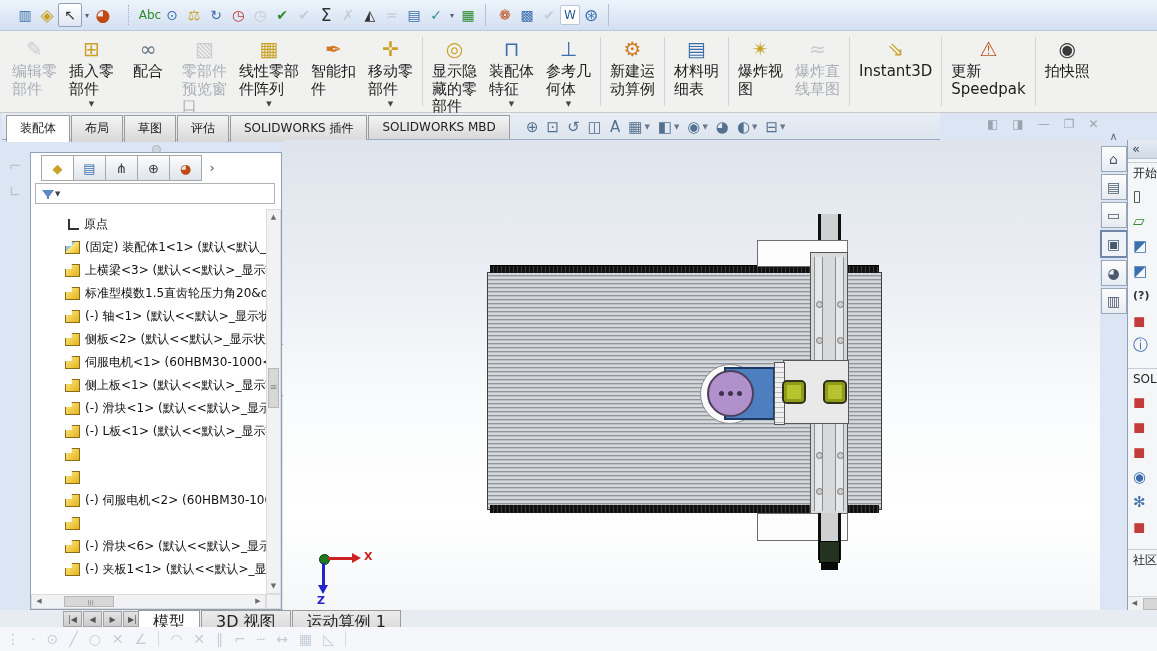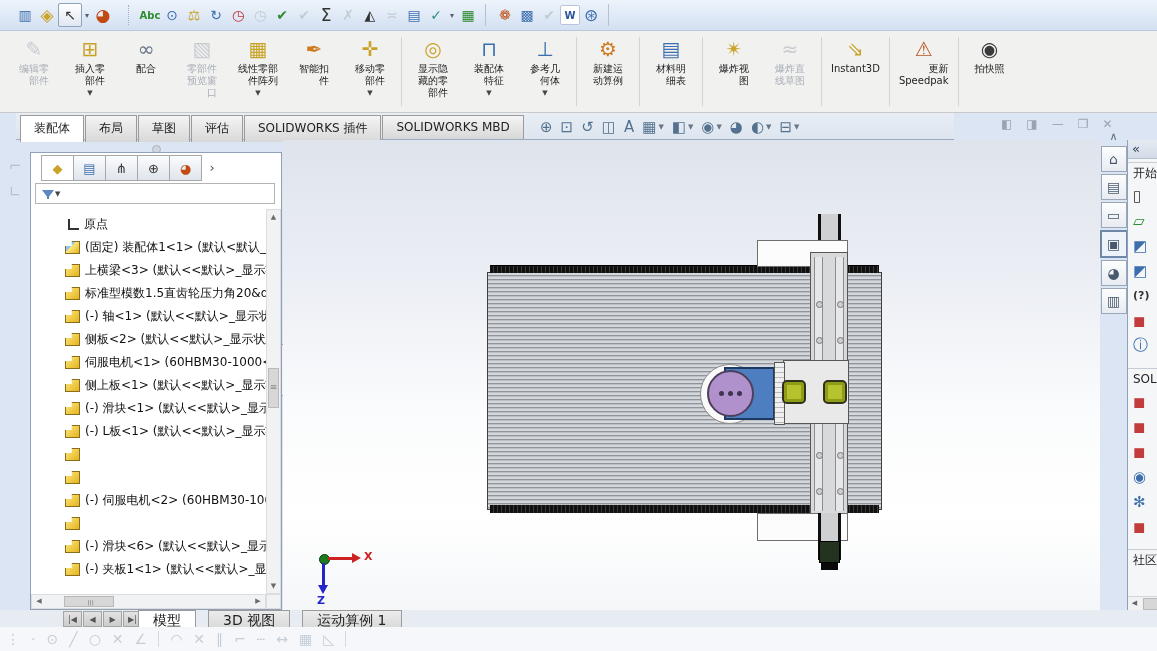--- a/index.html
+++ b/index.html
@@ -6,43 +6,43 @@
   body{width:1157px;height:651px;position:relative;overflow:hidden;
        font-family:"DejaVu Sans","Liberation Sans",sans-serif;font-size:12px;
        background:#dbe5f3;color:#222}
   
   #top-toolbar{position:absolute;left:0;top:0;width:1157px;height:31px;
     background:linear-gradient(#eef4fb,#d3e0f2);border-bottom:1px solid #bac8dc;
     display:flex;align-items:center;padding-left:14px;box-sizing:border-box}
   .ti{display:inline-flex;width:22px;height:22px;align-items:center;justify-content:center;
       font-size:14px;color:#4a6588;flex:none}
   .ti.big{font-size:17px}
-  .ti.txt{font-size:10px;font-weight:bold}
+  .ti.txt{font-size:12px;font-weight:normal}
   .ti.caret{width:10px;font-size:8px;color:#55606e}
   .ti.btn{background:linear-gradient(#fff,#dfe7f2);border:1px solid #8fa3bd;border-radius:2px;color:#333}
   .ti.boxed{border:1px solid #b9c6da;background:#fff;border-radius:2px;width:18px;height:18px}
   .ti.tsep{width:6px;border-left:1px dotted #9fb0c4;height:20px;margin:0 4px 0 14px}
   .ti.tsep2{width:2px;border-left:1px solid #b4c2d6;height:22px;margin:0 6px}
   .c-blue{color:#3d6fae}.c-gold{color:#c9a227}.c-green{color:#2e8b2e}.c-red{color:#c23c3c}
   .c-dark{color:#333}.c-teal{color:#2f8f8f}.c-multi{color:#c04a12}.c-word{color:#2b579a}
   .c-disabled{color:#c3cbd5}
   
   #ribbon{position:absolute;left:0;top:31px;width:1157px;height:82px;background:#f1f1f0;
     border-bottom:1px solid #c9c9c9;display:flex;align-items:stretch;padding-left:6px;box-sizing:border-box}
   .rbtn{display:flex;flex-direction:column;align-items:center;padding:5px 6px 1px;min-width:44px;
     color:#1d1d1d;cursor:default}
   .rbtn .rglyph{font-size:20px;height:27px;line-height:27px}
-  .rbtn .rlabel{font-size:10px;line-height:1.18;text-align:right;white-space:pre-line}
+  .rbtn .rlabel{font-size:15px;line-height:1.18;text-align:left;white-space:pre-line}
   .rbtn .rcaret{font-size:7px;color:#444;height:10px;line-height:10px;margin-top:1px}
   .rbtn.disabled{color:#a9afb6}.rbtn.disabled .rglyph{color:#c8ccd0}
   .rbtn.rsep{min-width:0;width:1px;padding:0;margin:6px 3px;background:#d4d4d4}
   .g-gold .rglyph{color:#c9a227}.g-blue .rglyph{color:#3d6fae}.g-gray .rglyph{color:#6b7a8a}.g-orange .rglyph{color:#d07a1f}.g-multi .rglyph{color:#b8521f}
   .g-dark .rglyph{color:#3a3a3a}
   
-  #tab-row{position:absolute;left:16px;top:113px;width:938px;height:27px;
+  #tab-row{position:absolute;left:2px;top:113px;width:938px;height:27px;
     background:linear-gradient(#e9eef5,#dde5ef);border-bottom:1px solid #9aabc4;box-sizing:border-box}
   .mtab{display:inline-block;padding:4px 13px 5px;border:1px solid #9b9b9b;border-bottom:none;
     background:linear-gradient(#f4f4f4,#d8d8d8);font-size:12px;color:#222;margin-right:1px;vertical-align:top}
   .mtab.active{background:#fff;font-weight:normal;position:relative;top:0}
   #tabs-wrap{position:absolute;left:4px;top:2px;height:25px}
   #vp-toolbar{position:absolute;left:520px;top:2px;height:24px;display:flex;align-items:center}
   .vti{display:inline-flex;align-items:center;margin:0 4px;font-size:15px;color:#54728f}
   .vti .vcaret{font-size:7px;color:#6a7685;margin-left:2px}
   #win-controls{position:absolute;left:985px;top:4px;display:flex;gap:14px;color:#9aa4b1;font-size:12px}
   #win-controls span{cursor:default}
@@ -162,21 +162,21 @@
   #tp-hscroll .sbtn{width:13px;float:left;text-align:center;font-size:7px;color:#666;line-height:13px}
   #tp-hthumb{position:absolute;left:15px;top:1px;bottom:1px;width:30px;background:#d7d7d7;border:1px solid #b9b9b9}
   
   #bottom-tabbar{position:absolute;left:0;top:610px;width:1157px;height:17px;background:#e7ecf3;
     border-bottom:1px solid #c8d0db}
   #bnav{position:absolute;left:63px;top:1px;display:flex}
   .bnav{width:17px;height:14px;border:1px solid #a5a5a5;background:linear-gradient(#e3e3e3,#cccccc);
     font-size:8px;display:inline-flex;align-items:center;justify-content:center;color:#555;margin-right:1px}
   #btabs{position:absolute;left:138px;top:0}
   .btab{display:inline-block;padding:1px 14px 2px;border:1px solid #9b9b9b;
-    background:linear-gradient(#ececec,#d4d4d4);font-size:14px;margin-right:12px;color:#222}
+    background:linear-gradient(#ececec,#d4d4d4);font-size:16px;margin-right:1px;color:#222}
   .btab.active{background:#fff}
   
   #status-toolbar{position:absolute;left:0;top:627px;width:1157px;height:24px;background:#f5f7fa;
     display:flex;align-items:center;padding-left:6px;box-sizing:border-box}
   .sic{font-size:14px;color:#c4cdd8;margin-right:11px;flex:none}
   .sic.sep{border-left:1px solid #d3dae2;height:16px;margin-right:11px}
 </style>
 </head>
 <body>
 

